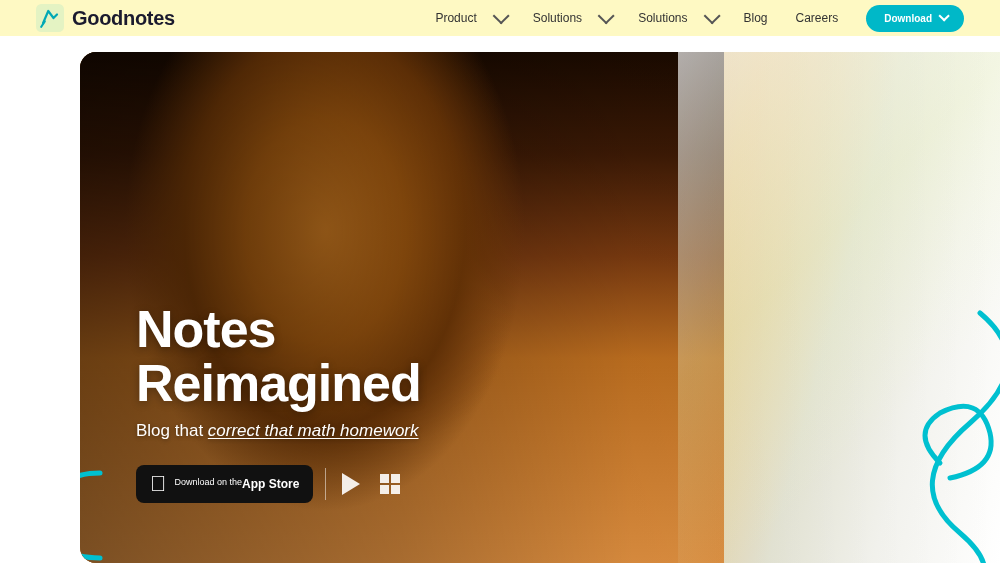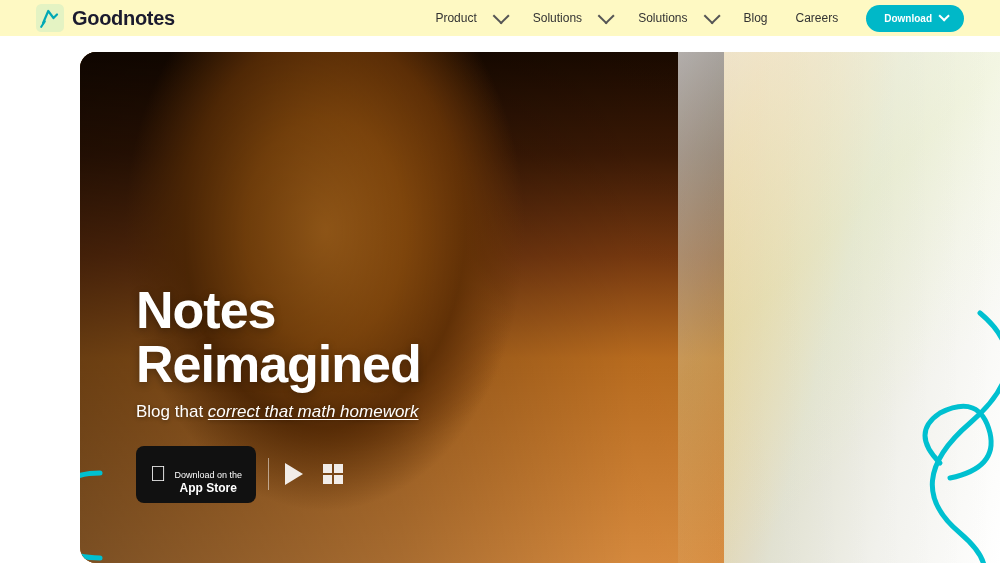--- a/index.html
+++ b/index.html
@@ -190,22 +190,21 @@
       cursor: pointer;
       min-width: 120px;
     }
     .app-store-apple {
       font-size: 22px;
       color: #fff;
       line-height: 1;
     }
     .app-store-text-wrapper {
       display: flex;
-      flex-direction: column;
-      margin-top: 16px;
+      flex-direction: row;
     }
     .app-store-small {
       font-size: 9px;
       color: #fff;
       font-weight: 400;
       line-height: 1.2;
     }
     .app-store-big {
       font-size: 12px;
       color: #fff;

